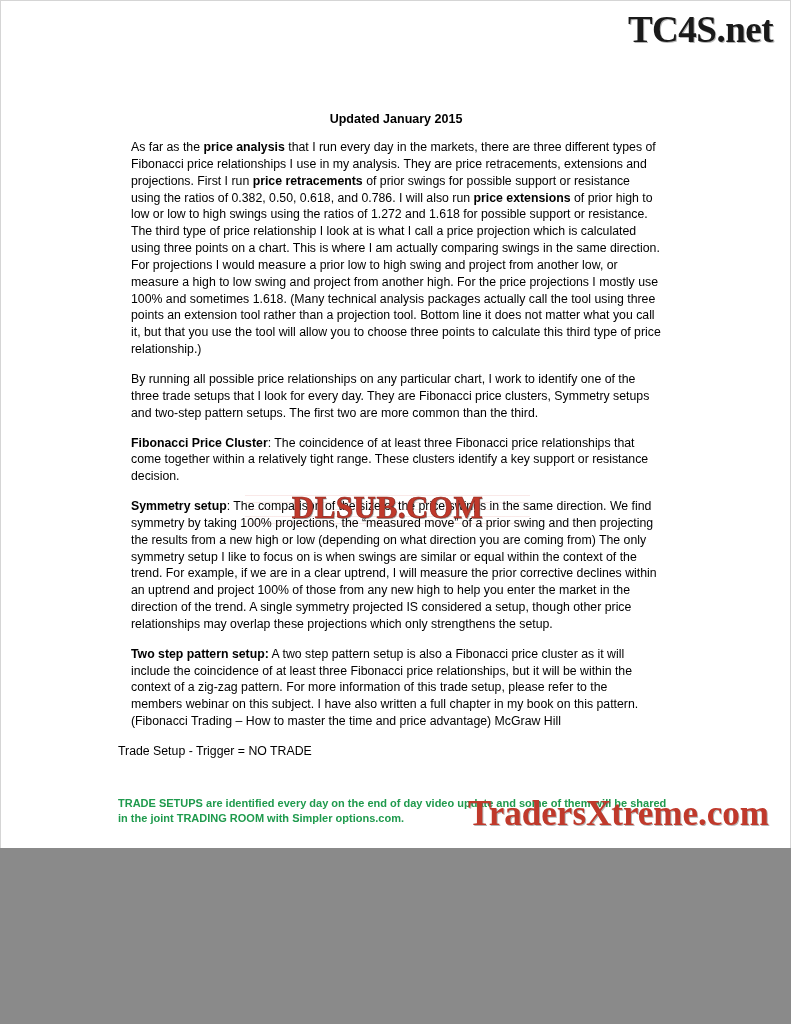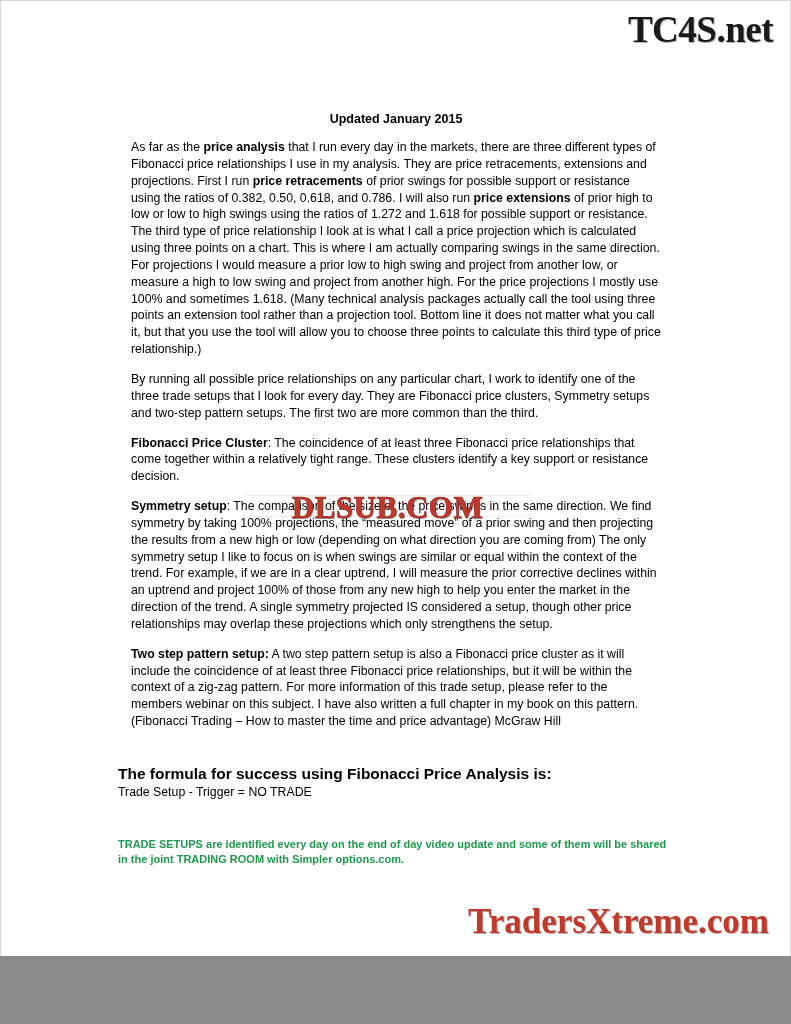--- a/index.html
+++ b/index.html
@@ -3,21 +3,21 @@
 <meta charset="utf-8">
 <style>
   html, body {
     margin: 0;
     padding: 0;
     background: #8a8a8a;
   }
   .page {
     position: relative;
     width: 791px;
-    height: 956px;
+    height: 848px;
     background: #ffffff;
     overflow: hidden;
     font-family: "Liberation Sans", sans-serif;
     color: #000000;
     box-sizing: border-box;
   }
   .page-border {
     position: absolute;
     left: 0; top: 0;
     width: 791px; height: 1024px;
@@ -151,21 +151,20 @@
     <p class="body-text gap-lg"><span>As far as the </span><b>price analysis</b><span> that I run every day in the markets, there are three different types of Fibonacci price relationships I use in my analysis. They are price retracements, extensions and projections. First I run </span><b>price retracements</b><span> of prior swings for possible support or resistance using the ratios of 0.382, 0.50, 0.618, and 0.786. I will also run </span><b>price extensions</b><span> of prior high to low or low to high swings using the ratios of 1.272 and 1.618 for possible support or resistance. The third type of price relationship I look at is what I call a price projection which is calculated using three points on a chart. This is where I am actually comparing swings in the same direction. For projections I would measure a prior low to high swing and project from another low, or measure a high to low swing and project from another high. For the price projections I mostly use 100% and sometimes 1.618. (Many technical analysis packages actually call the tool using three points an extension tool rather than a projection tool. Bottom line it does not matter what you call it, but that you use the tool will allow you to choose three points to calculate this third type of price relationship.)</span></p>
 
     <p class="body-text gap-md">By running all possible price relationships on any particular chart, I work to identify one of the three trade setups that I look for every day. They are Fibonacci price clusters, Symmetry setups and two-step pattern setups. The first two are more common than the third.</p>
 
     <p class="body-text gap-md"><b>Fibonacci Price Cluster</b><span>: The coincidence of at least three Fibonacci price relationships that come together within a relatively tight range. These clusters identify a key support or resistance decision.</span></p>
 
     <p class="body-text gap-md"><b>Symmetry setup</b><span>: The comparison of the size of the price swings in the same direction. We find symmetry by taking 100% projections, the “measured move” of a prior swing and then projecting the results from a new high or low (depending on what direction you are coming from) The only symmetry setup I like to focus on is when swings are similar or equal within the context of the trend. For example, if we are in a clear uptrend, I will measure the prior corrective declines within an uptrend and project 100% of those from any new high to help you enter the market in the direction of the trend. A single symmetry projected IS considered a setup, though other price relationships may overlap these projections which only strengthens the setup.</span></p>
 
     <p class="body-text gap-md"><b>Two step pattern setup:</b><span> A two step pattern setup is also a Fibonacci price cluster as it will include the coincidence of at least three Fibonacci price relationships, but it will be within the context of a zig-zag pattern. For more information of this trade setup, please refer to the members webinar on this subject. I have also written a full chapter in my book on this pattern. (Fibonacci Trading – How to master the time and price advantage) McGraw Hill</span></p>
 
-    <h2 class="section-head">The formula for success using Fibonacci Price Analysis is:</h2>
 
     <div class="plain-line">Trade Setup - Trigger = NO TRADE</div>
 
     <div class="highlight-green">TRADE SETUPS are identified every day on the end of day video update and some of them will be shared in the joint TRADING ROOM with Simpler options.com.</div>
 
   </div>
 
   <div class="overlay-watermark"><span class="wm-inner">DLSUB.COM</span></div>
 
   <div class="brand-bottom">TradersXtreme.com</div>

